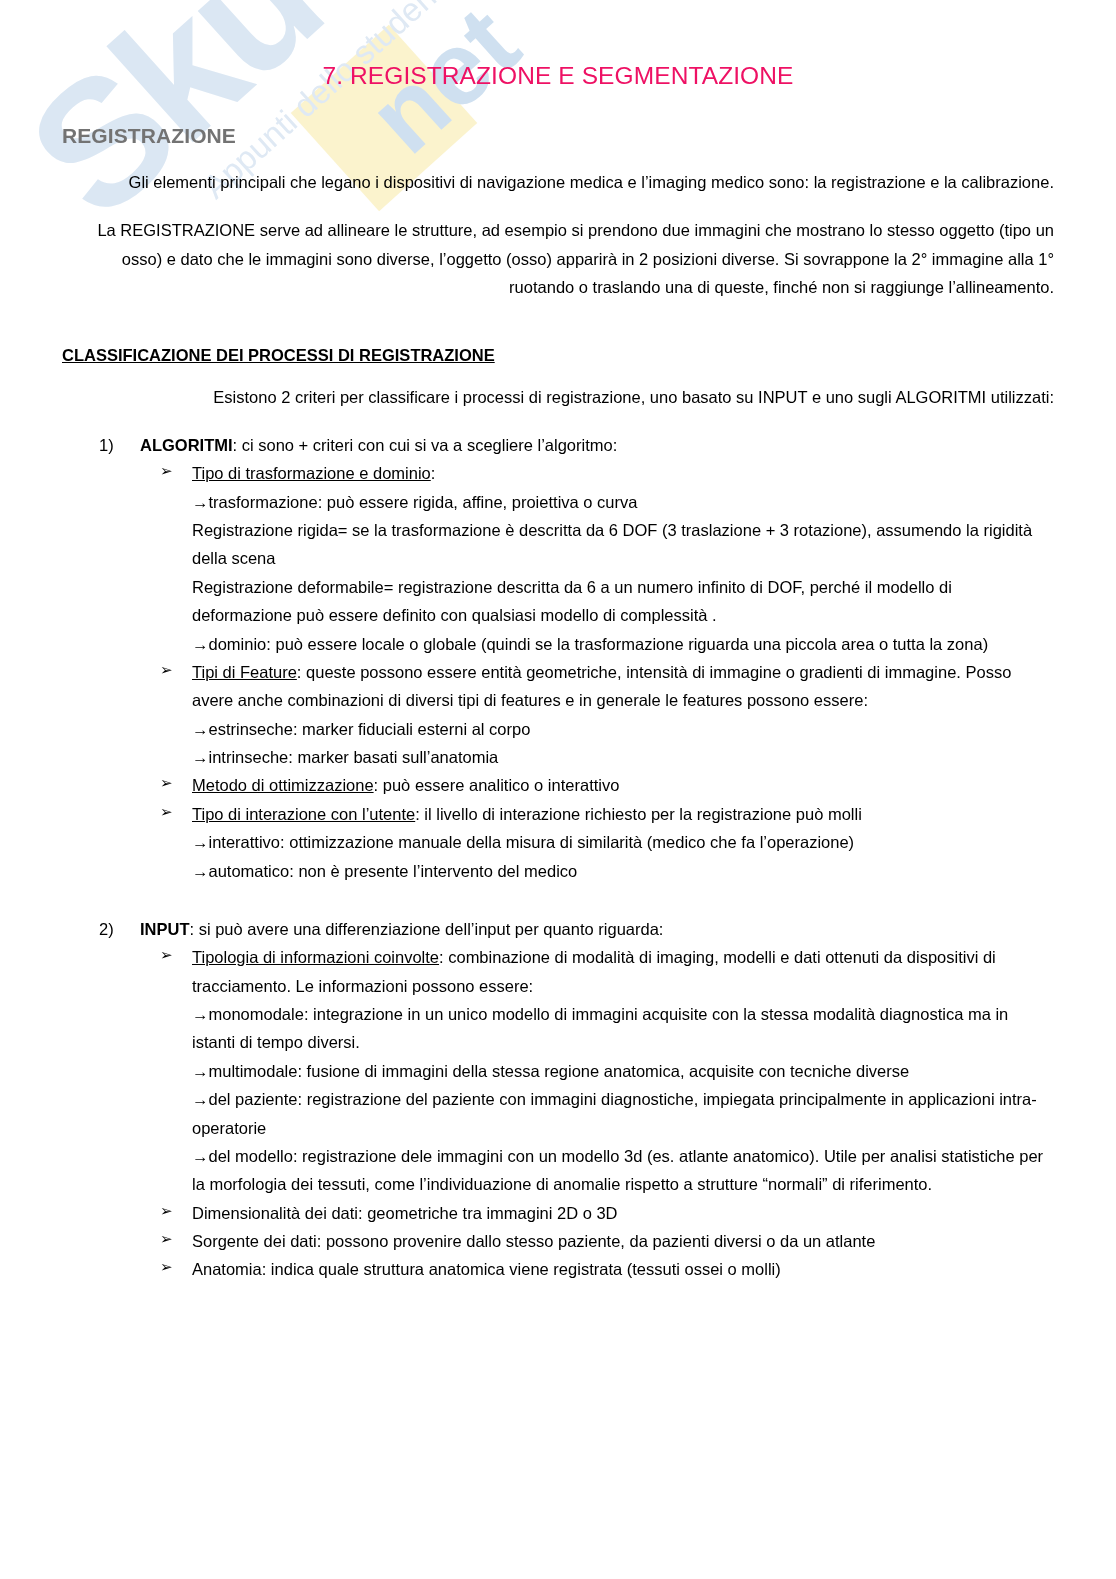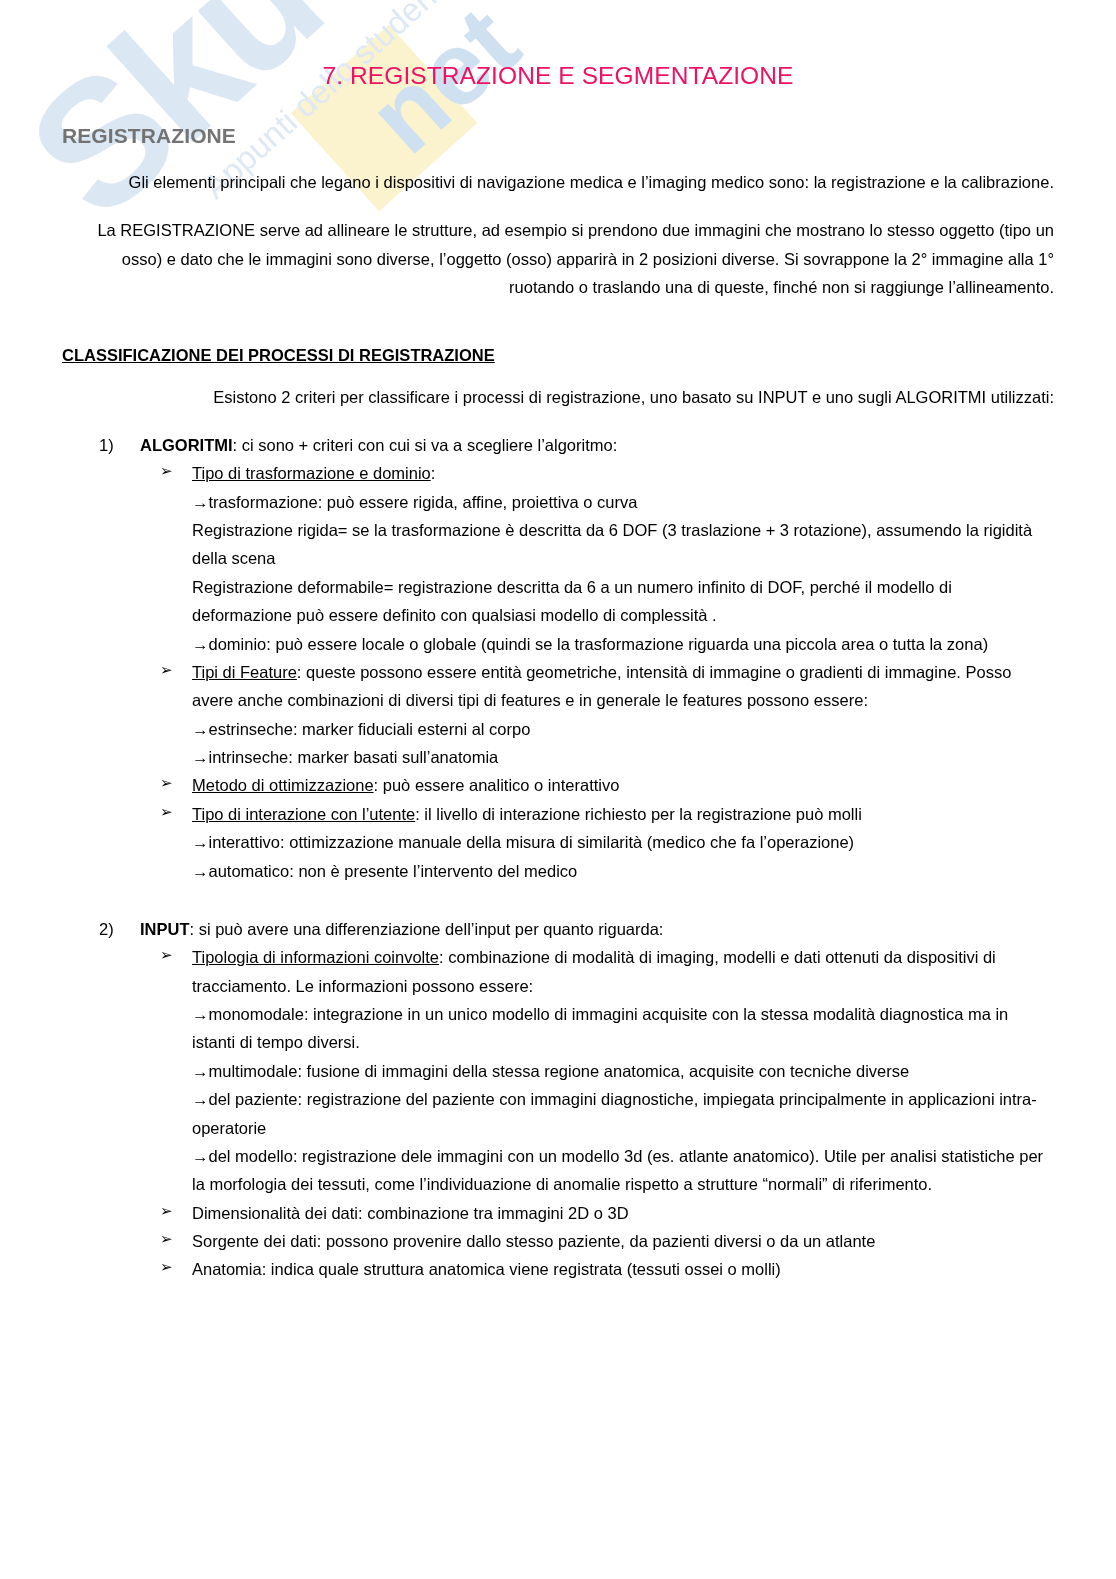--- a/index.html
+++ b/index.html
@@ -242,21 +242,21 @@
             <span class="bul-marker">➢</span>
             <span class="line"><span class="u">Tipologia di informazioni coinvolte</span><span>: combinazione di modalità di imaging, modelli e dati ottenuti da dispositivi di tracciamento. Le informazioni possono essere:</span></span>
             <span class="arrowline">→monomodale: integrazione in un unico modello di immagini acquisite con la stessa modalità diagnostica ma in istanti di tempo diversi.</span>
             <span class="arrowline">→multimodale: fusione di immagini della stessa regione anatomica, acquisite con tecniche diverse</span>
             <span class="arrowline">→del paziente: registrazione del paziente con immagini diagnostiche, impiegata principalmente in applicazioni intra-operatorie</span>
             <span class="arrowline">→del modello: registrazione dele immagini con un modello 3d (es. atlante anatomico). Utile per analisi statistiche per la morfologia dei tessuti, come l’individuazione di anomalie rispetto a strutture “normali” di riferimento.</span>
           </li>
 
           <li class="bul-item">
             <span class="bul-marker">➢</span>
-            <span class="line">Dimensionalità dei dati: combinazione tra immagini 2D o 3D</span>
+            <span class="line">Dimensionalità dei dati: geometriche tra immagini 2D o 3D</span>
           </li>
 
           <li class="bul-item">
             <span class="bul-marker">➢</span>
             <span class="line">Sorgente dei dati: possono provenire dallo stesso paziente, da pazienti diversi o da un atlante</span>
           </li>
 
           <li class="bul-item">
             <span class="bul-marker">➢</span>
             <span class="line">Anatomia: indica quale struttura anatomica viene registrata (tessuti ossei o molli)</span>

